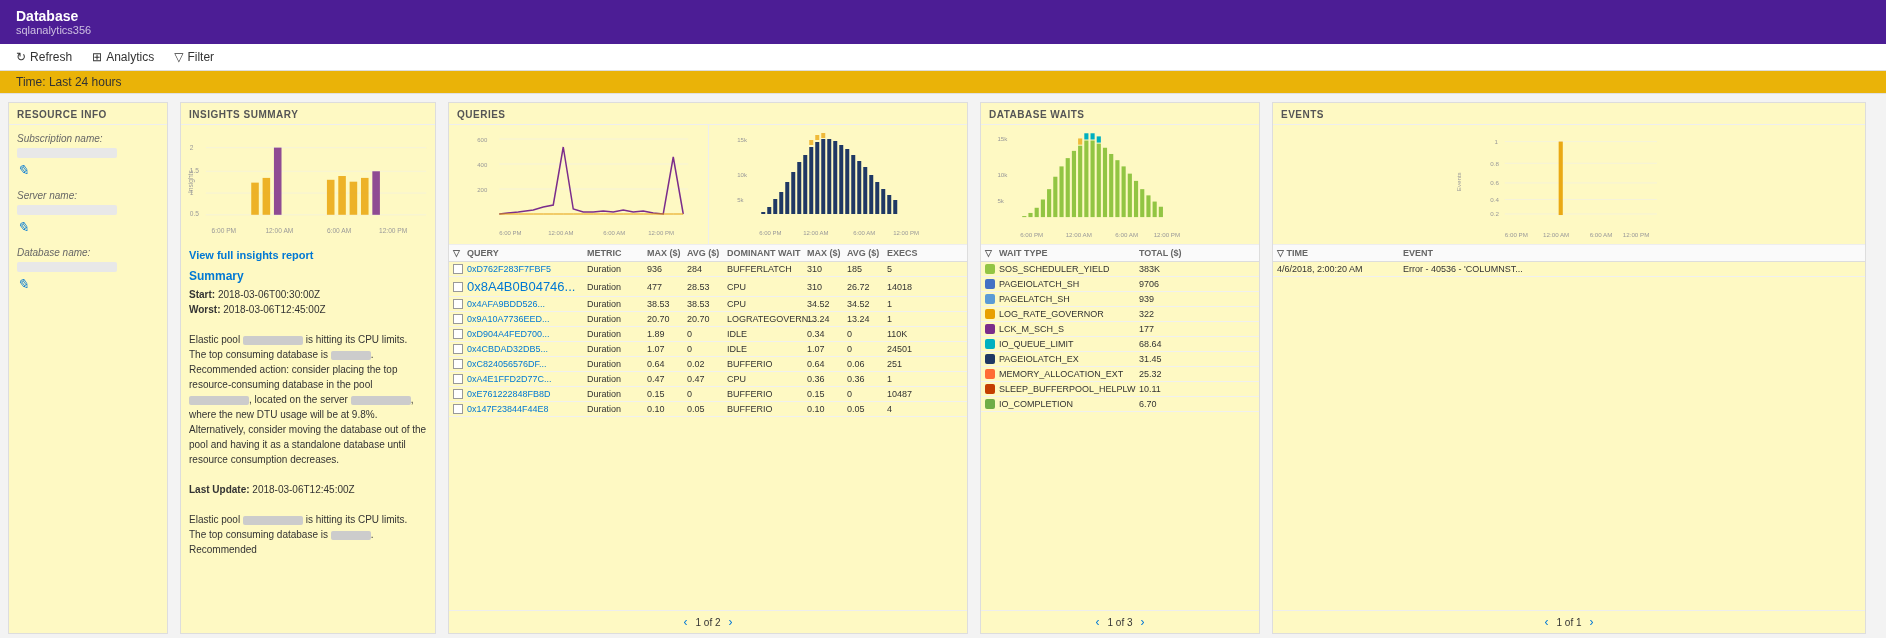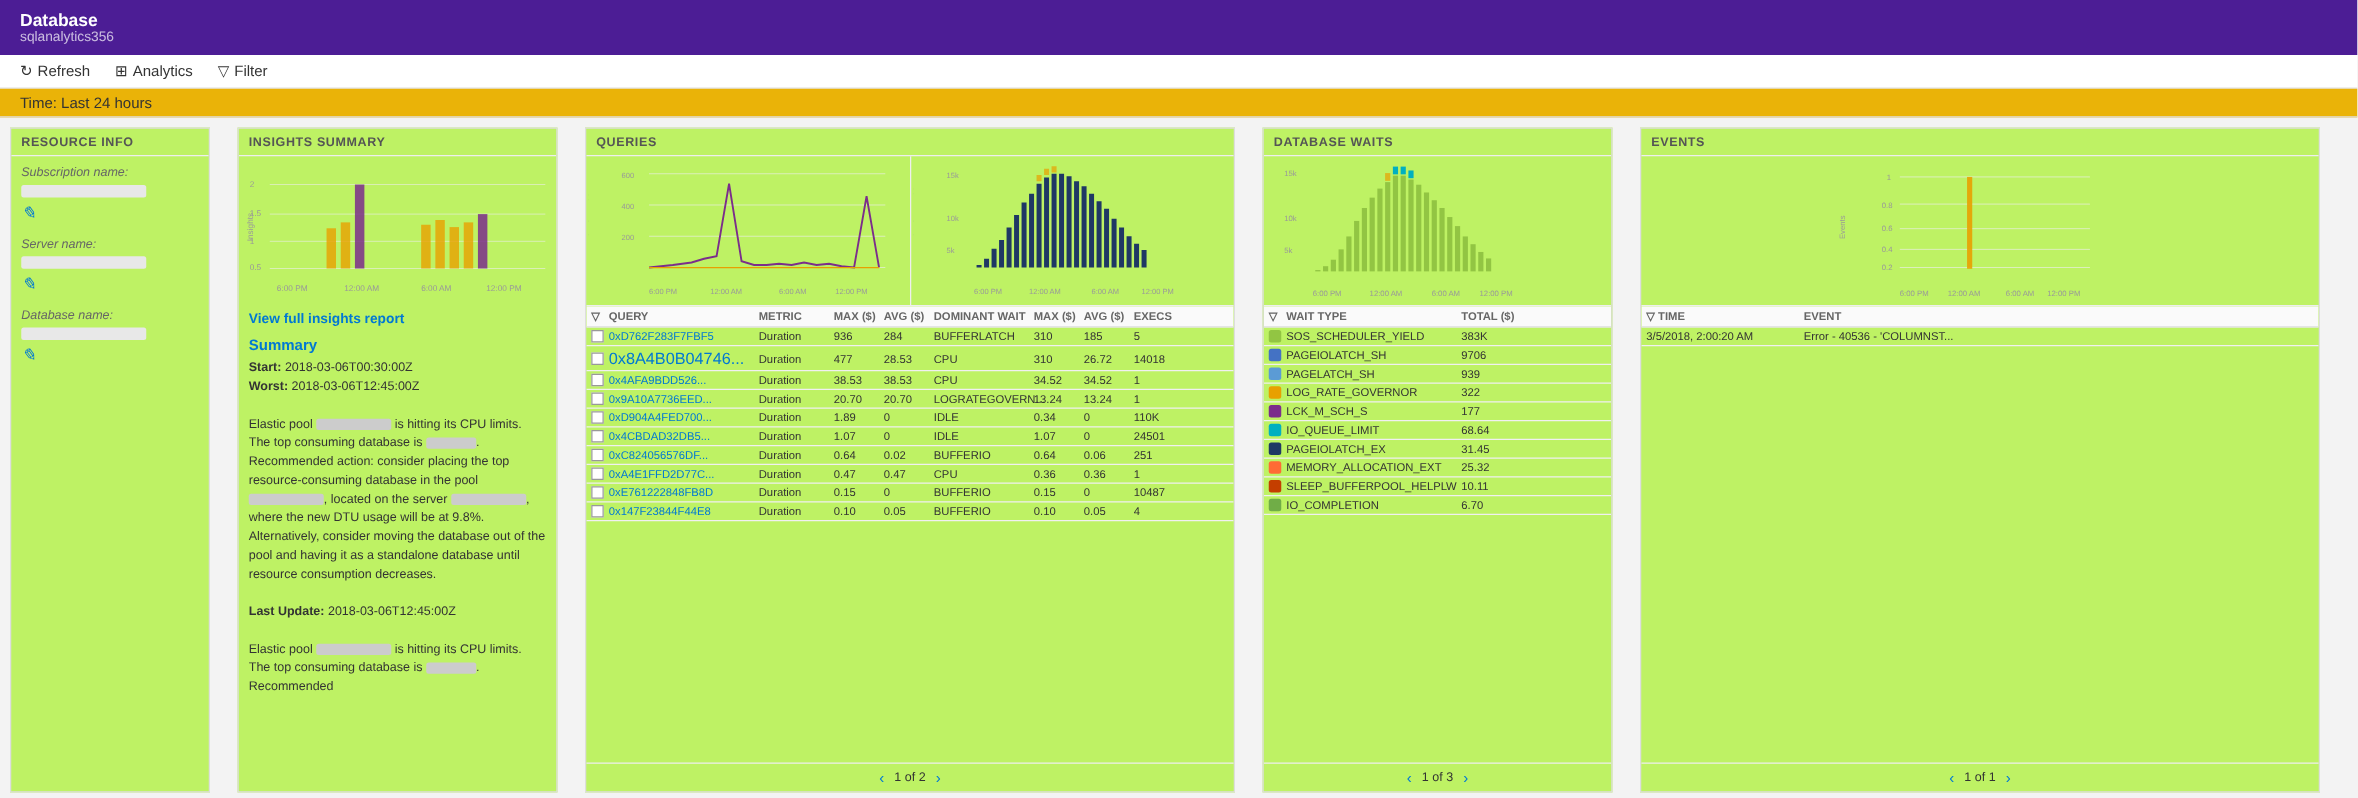--- a/index.html
+++ b/index.html
@@ -12,21 +12,21 @@
 
     .toolbar { display: flex; align-items: center; gap: 20px; padding: 6px 16px; background: #fff; border-bottom: 1px solid #ddd; }
     .toolbar-btn { display: flex; align-items: center; gap: 4px; cursor: pointer; font-size: 12px; color: #333; background: none; border: none; }
 
     .time-bar { padding: 4px 16px; font-size: 12px; font-weight: 500; background: #eab308; border-bottom: 1px solid #e0e0e0; }
 
     
     .main-content { display: flex; gap: 0; padding: 8px; height: calc(638px - 90px); overflow: hidden; }
 
     
-    .panel { background: #bef264; border: 1px solid #ddd; margin-right: 22px; display: flex; flex-direction: column; overflow: hidden; }
+    .panel { background: #fef9c3; border: 1px solid #ddd; margin-right: 12px; display: flex; flex-direction: column; overflow: hidden; }
     .panel-title { font-size: 10px; font-weight: 700; color: #555; padding: 6px 8px 4px; letter-spacing: 0.5px; text-transform: uppercase; border-bottom: 1px solid #eee; }
 
     
     .panel-resource { width: 160px; flex-shrink: 0; }
     .resource-field { padding: 8px 8px 4px; font-style: italic; }
     .resource-label { font-size: 10px; color: #666; margin-bottom: 4px; }
     .resource-value { background: #e8e8e8; height: 10px; width: 100px; border-radius: 2px; margin-bottom: 4px; }
     .resource-edit { color: #0078d4; font-size: 14px; cursor: pointer; }
 
     
@@ -490,21 +490,21 @@
         <text x="142" y="108" font-size="6" fill="#999">12:00 PM</text>
       </svg>
     </div>
     <div class="events-table">
       <div class="table-header events-cols">
         <span>▽ TIME</span>
         <span>EVENT</span>
       </div>
       <div id="events-rows">
           <div class="table-row-grid events-cols">
-    <span style="font-size:9px;">3/5/2018, 2:00:20 AM</span>
+    <span style="font-size:9px;">4/6/2018, 2:00:20 AM</span>
     <span style="font-size:9px;overflow:hidden;text-overflow:ellipsis;white-space:nowrap;">Error - 40536 - 'COLUMNST...</span>
   </div>
         </div>
     </div>
     <div class="pagination">
       <button class="page-btn">‹</button>
       <span>1 of 1</span>
       <button class="page-btn">›</button>
     </div>
   </div>

